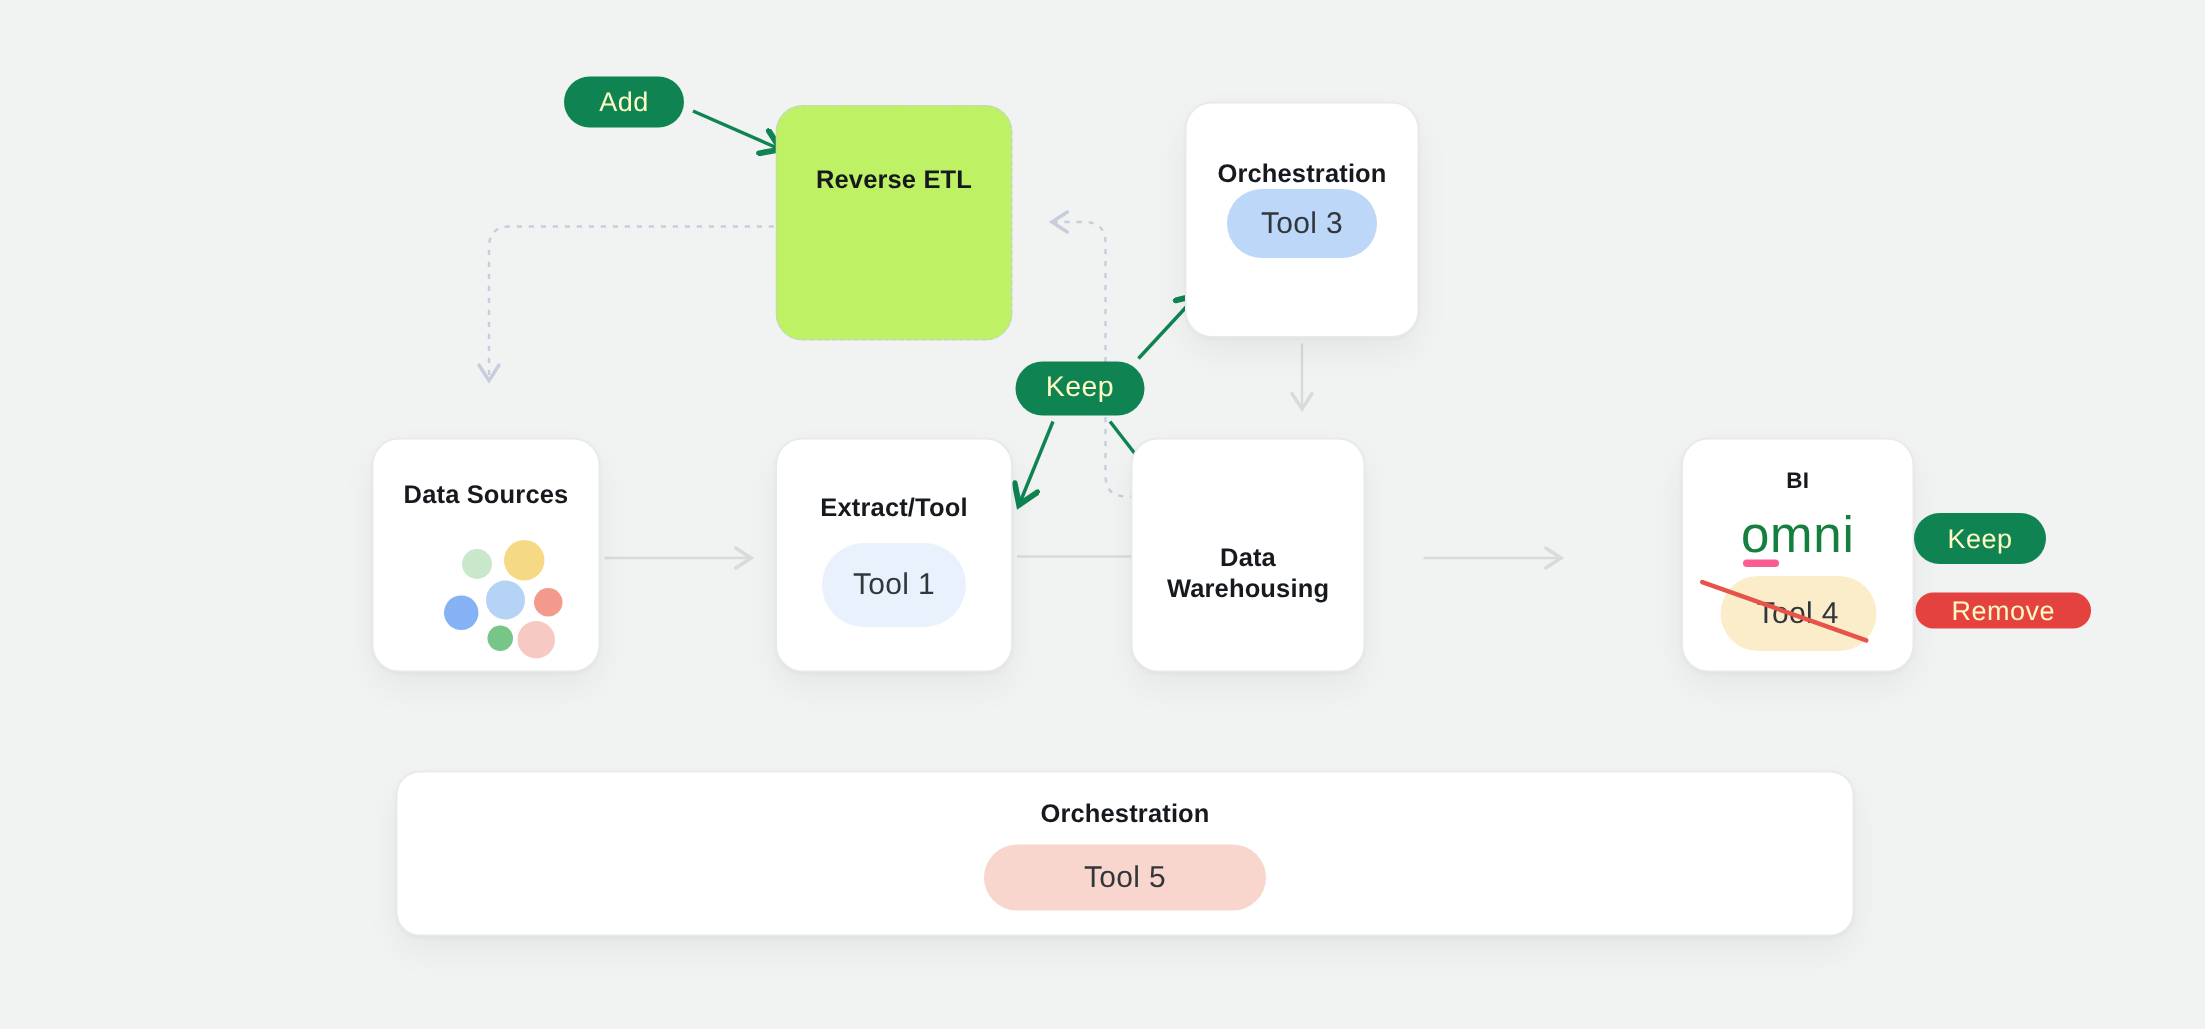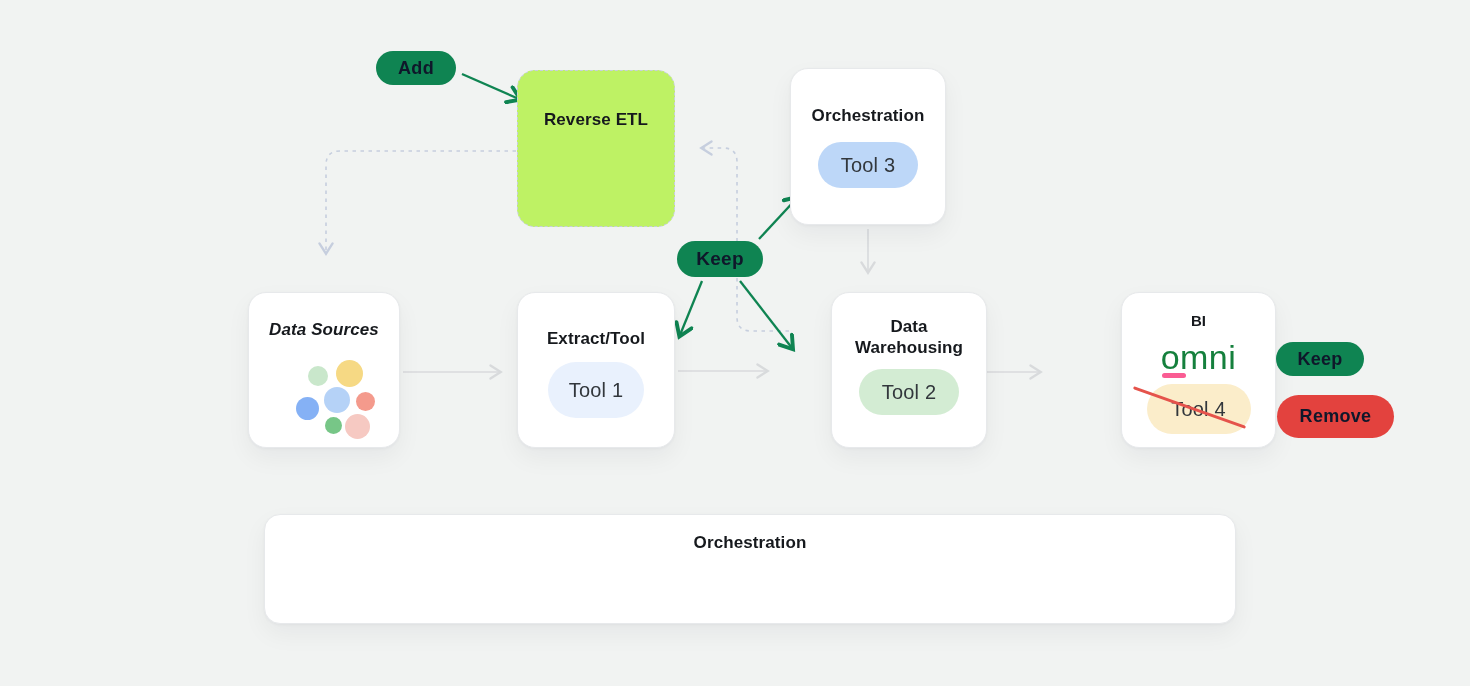--- a/index.html
+++ b/index.html
@@ -50,22 +50,22 @@
     font-weight:bold;font-size:17px;line-height:21px;color:var(--title-color);
     text-align:center;letter-spacing:.1px;
   }
   .tool-pill{
     display:flex;align-items:center;justify-content:center;
     border-radius:999px;color:var(--pill-text);
     font-size:20px;letter-spacing:.2px;
   }
   .badge{
     position:absolute;display:flex;align-items:center;justify-content:center;
-    background:var(--accent-green);color:#0f172a;border-radius:999px;
-    font-weight:bold;font-size:18px;letter-spacing:.3px;
+    background:var(--accent-green);color:#fef9c3;border-radius:999px;
+    font-weight:normal;font-size:18px;letter-spacing:.3px;
   }
   .badge-red{background:var(--accent-red);}
 
   
   .dots{position:relative;width:120px;height:100px;margin-top:12px;}
   .dot{position:absolute;border-radius:50%;}
   .dot-lightgreen{left:44px;top:14px;width:20px;height:20px;background:#c9e7cb;}
   .dot-yellow{left:72px;top:8px;width:27px;height:27px;background:#f6d984;}
   .dot-lightblue{left:60px;top:35px;width:26px;height:26px;background:#b5d2f7;}
   .dot-salmon{left:92px;top:40px;width:19px;height:19px;background:#f49a8c;}
@@ -126,60 +126,60 @@
 
     <path class="red-line" d="M1266,411 H1237" marker-end="url(#m-red)"></path>
   </svg>
 
   <div class="box box-dashed" style="left:517px;top:70px;width:158px;height:157px;padding-top:38px;">
     <div class="box-title">Reverse ETL</div>
   </div>
 
   <div class="box" style="left:790px;top:68px;width:156px;height:157px;padding-top:36px;">
     <div class="box-title">Orchestration</div>
-    <div class="tool-pill" style="background:var(--pill-tool3-bg);width:100px;height:46px;margin-top:16px;">Tool 3</div>
+    <div class="tool-pill" style="background:var(--pill-tool3-bg);width:100px;height:46px;margin-top:0;">Tool 3</div>
   </div>
 
-  <div class="box" style="left:248px;top:292px;width:152px;height:156px;padding-top:26px;font-style:italic;">
+  <div class="box" style="left:248px;top:292px;width:152px;height:156px;padding-top:26px;">
     <div class="box-title">Data Sources</div>
     <div class="dots">
       <span class="dot dot-lightgreen"></span>
       <span class="dot dot-yellow"></span>
       <span class="dot dot-lightblue"></span>
       <span class="dot dot-salmon"></span>
       <span class="dot dot-blue"></span>
       <span class="dot dot-green"></span>
       <span class="dot dot-pink"></span>
     </div>
   </div>
 
   <div class="box" style="left:517px;top:292px;width:158px;height:156px;padding-top:35px;">
     <div class="box-title">Extract/Tool</div>
     <div class="tool-pill" style="background:var(--pill-tool1-bg);width:96px;height:56px;margin-top:13px;">Tool 1</div>
   </div>
 
-  <div class="box" style="left:831px;top:292px;width:156px;height:156px;padding:23px 26px 0;">
+  <div class="box" style="left:754px;top:292px;width:156px;height:156px;padding:23px 26px 0;justify-content:center;">
     <div class="box-title">Data Warehousing</div>
-    <div class="tool-pill" style="background:var(--pill-tool2-bg);width:100px;height:46px;margin-top:11px;">Tool 2</div>
   </div>
 
   <div class="box" style="left:1121px;top:292px;width:155px;height:156px;padding-top:17px;">
     <div class="box-title bi-title">BI</div>
     <div class="omni-logo">
       <span>omni</span>
       <span class="omni-underline"></span>
     </div>
     <div class="pill-wrap" style="margin-top:9px;">
       <div class="tool-pill" style="background:var(--pill-tool4-bg);width:104px;height:50px;">Tool 4</div>
       <div class="strike-line"></div>
     </div>
   </div>
 
   <div class="box" style="left:264px;top:514px;width:972px;height:110px;padding-top:17px;border-radius:16px;">
     <div class="box-title">Orchestration</div>
+    <div class="tool-pill" style="background:var(--pill-tool5-bg);width:188px;height:44px;margin-top:10px;border-radius:22px;">Tool 5</div>
   </div>
 
   <div class="badge" style="left:376px;top:51px;width:80px;height:34px;">Add</div>
   <div class="badge" style="left:677px;top:241px;width:86px;height:36px;font-size:19px;">Keep</div>
   <div class="badge" style="left:1276px;top:342px;width:88px;height:34px;">Keep</div>
-  <div class="badge badge-red" style="left:1277px;top:395px;width:117px;height:43px;">Remove</div>
+  <div class="badge badge-red" style="left:1277px;top:395px;width:117px;height:24px;">Remove</div>
 
 </div>
 
 </body></html>

